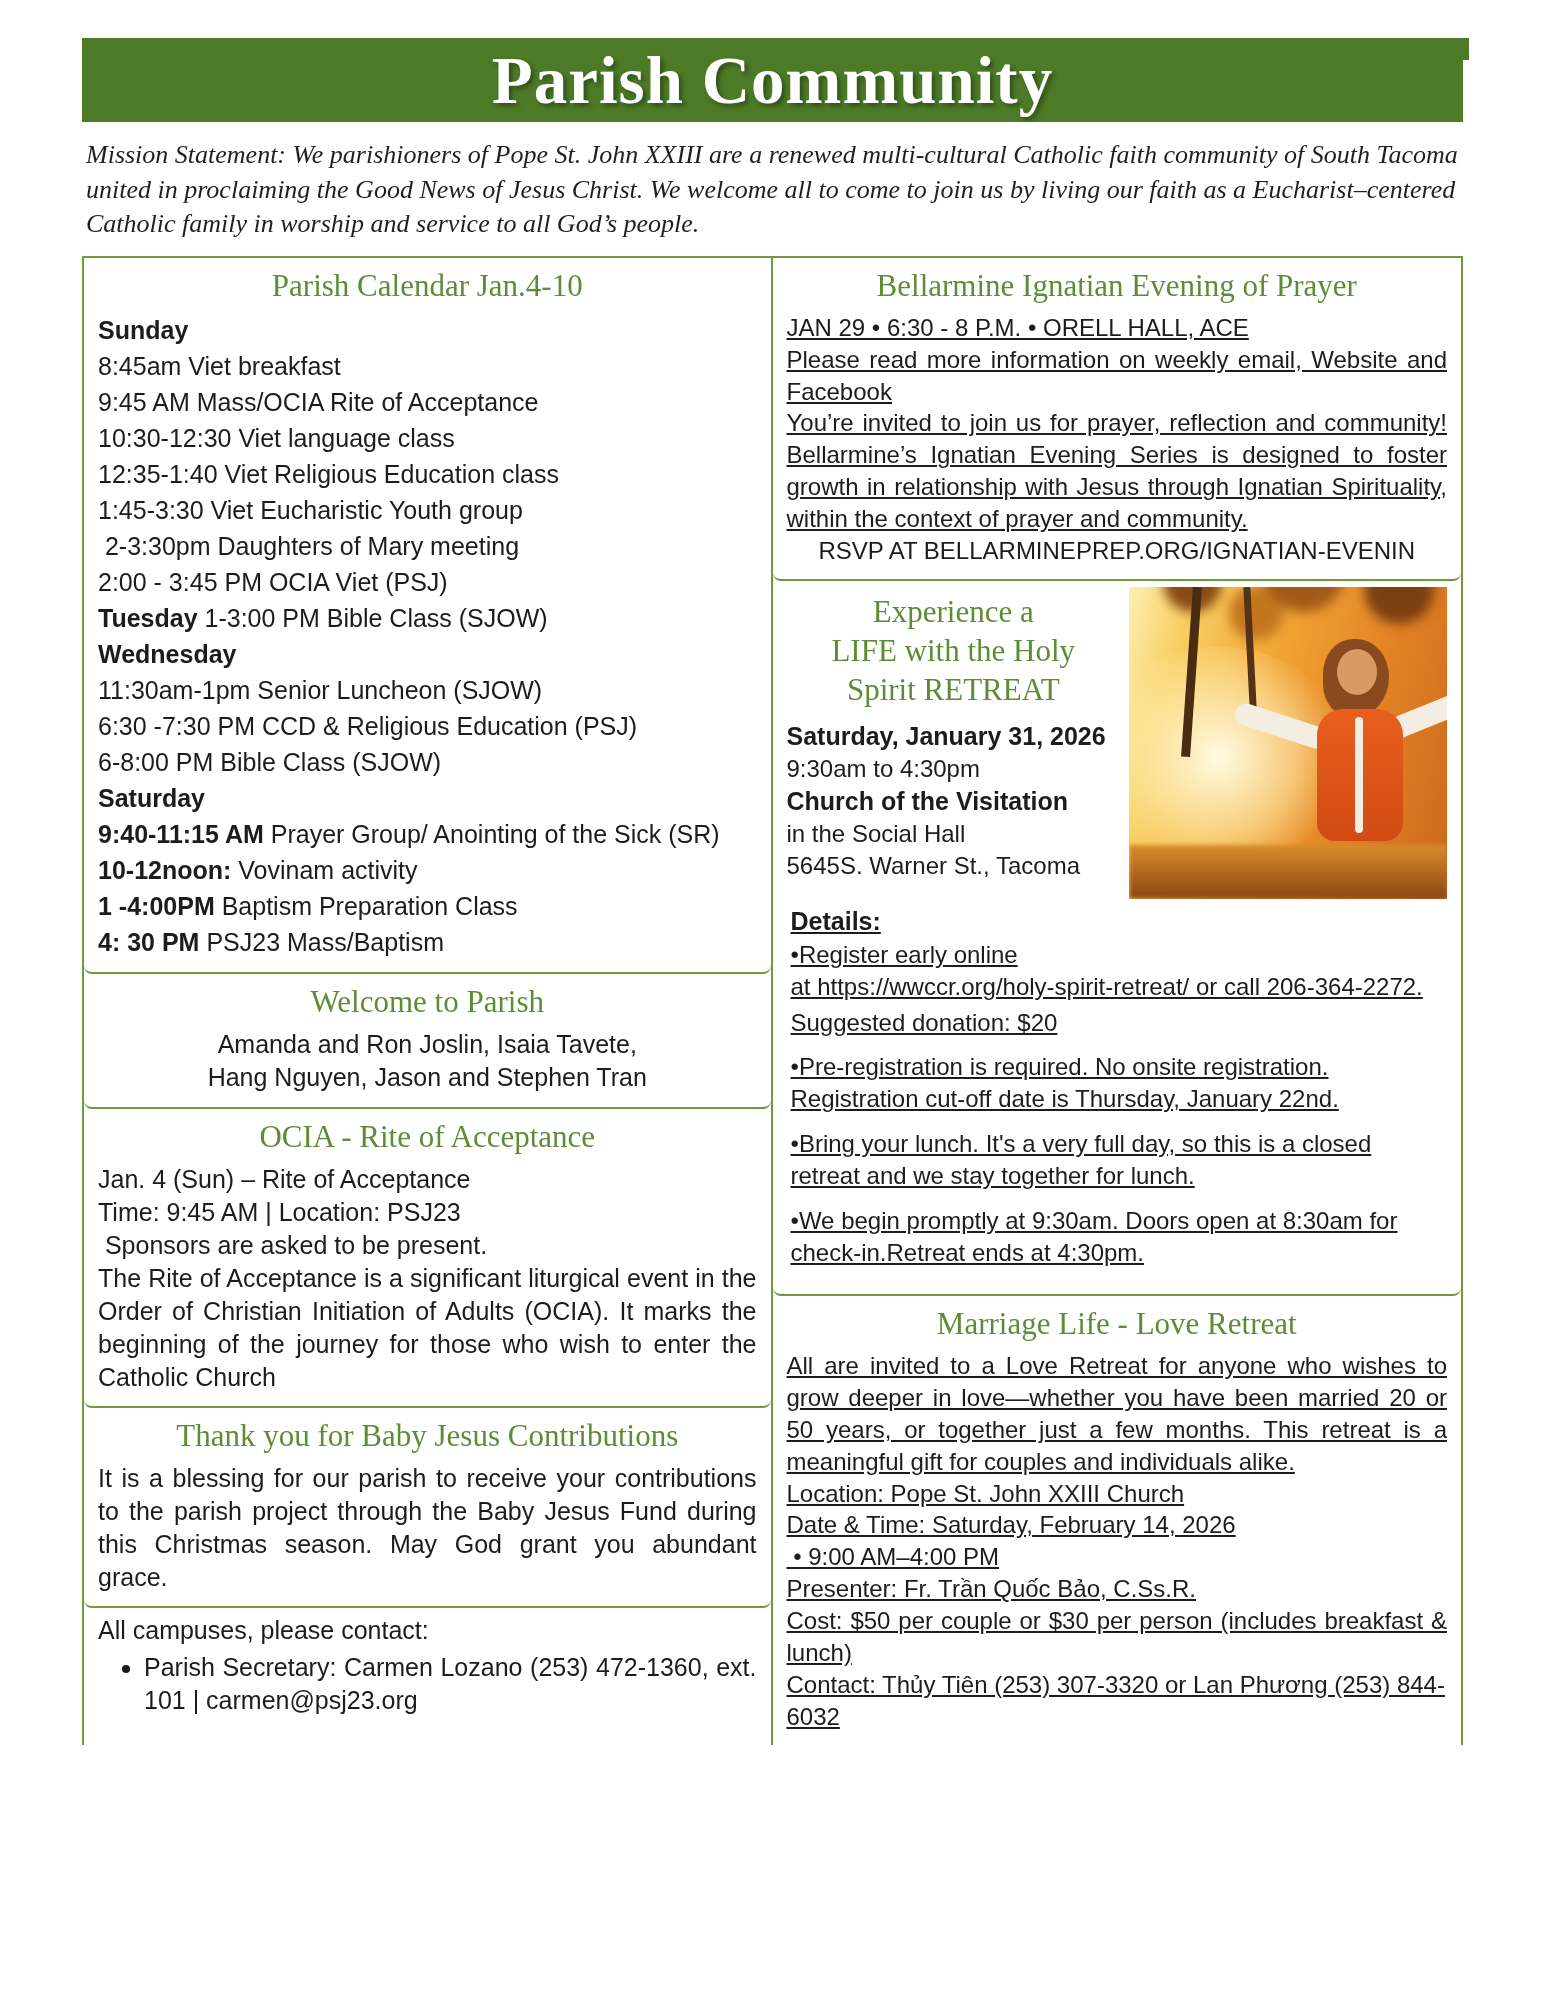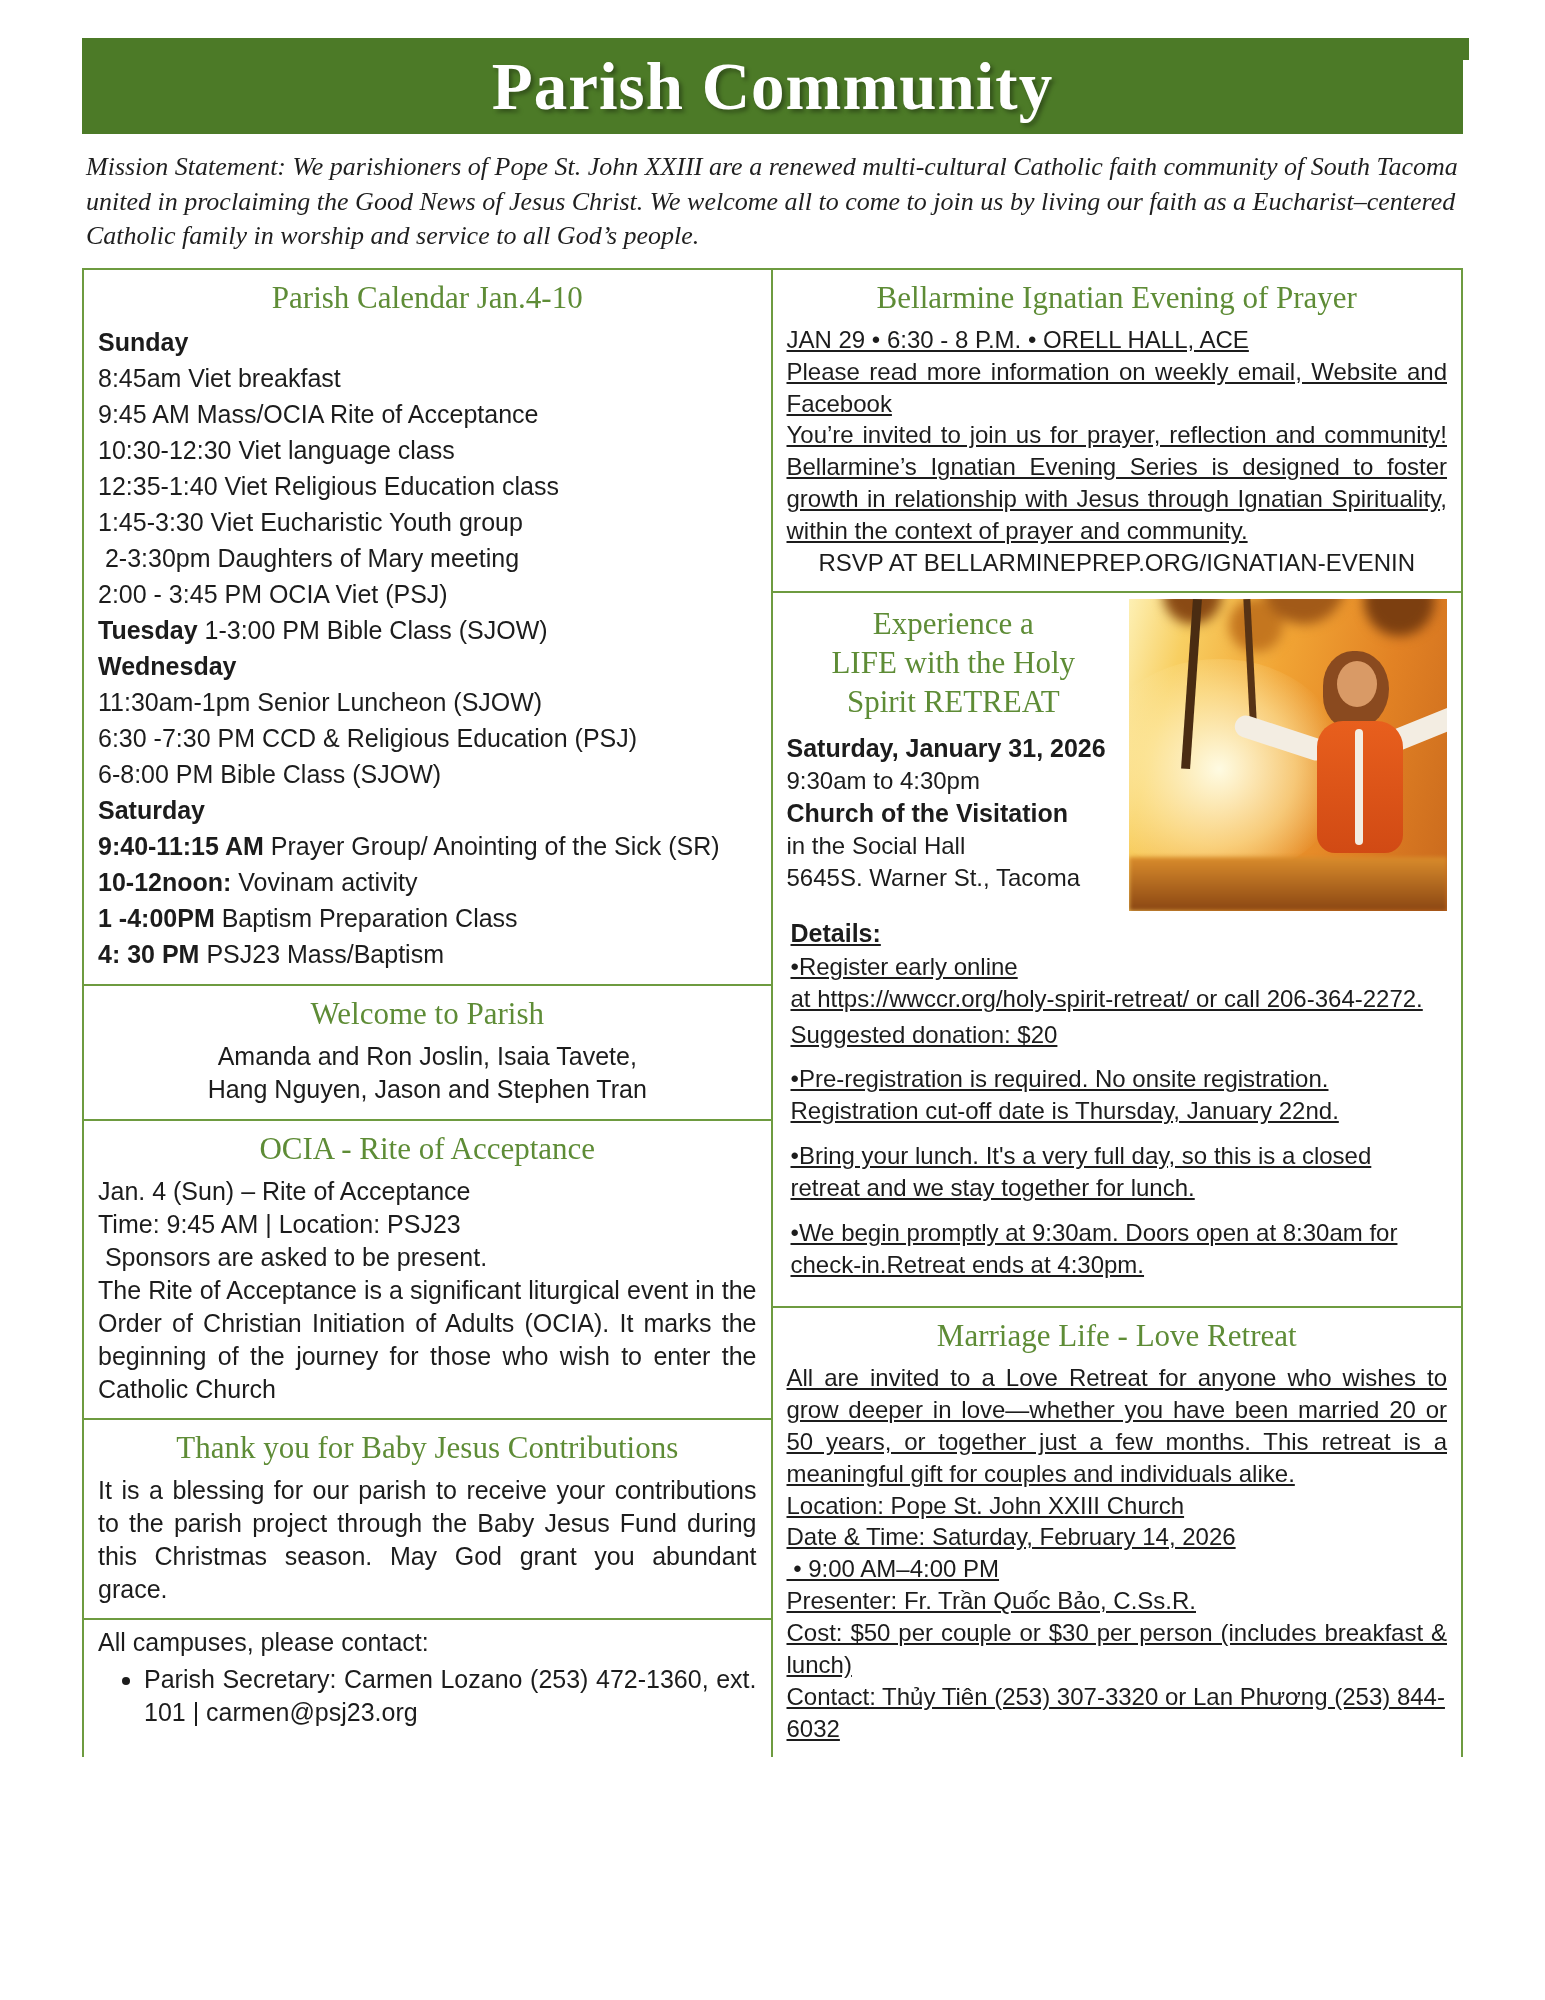--- a/index.html
+++ b/index.html
@@ -8,42 +8,42 @@
     --green-line:#6e9b40;
     --ink:#1c1c1c;
   }
   *{box-sizing:border-box;}
   html,body{margin:0;padding:0;width:1545px;height:2000px;overflow:hidden;background:#ffffff;}
   body{font-family:"Liberation Sans", sans-serif;color:var(--ink);position:relative;}
   .page{padding:38px 82px 0 82px;}
 
   .notch{position:absolute;top:38px;right:76px;width:24px;height:22px;background:var(--green-banner);}
 
-  .banner{height:96px;background:var(--green-banner);display:flex;align-items:center;justify-content:center;}
+  .banner{height:84px;background:var(--green-banner);display:flex;align-items:center;justify-content:center;}
   .banner h1{
     margin:0;font-family:"Liberation Serif", serif;font-weight:bold;
     font-size:67px;color:#ffffff;letter-spacing:1px;
     text-shadow:3px 3px 4px rgba(0,0,0,.35);
   }
 
   .mission{
     font-family:"Liberation Serif", serif;font-style:italic;
     font-size:26px;line-height:1.33;color:#1f1f1f;
     padding:16px 4px 14px 4px;
   }
 
   .columns{
     display:grid;grid-template-columns:1fr 1fr;
     border-top:2px solid var(--green-line);
     border-left:2px solid var(--green-line);
     border-right:2px solid var(--green-line);
   }
   .col{min-width:0;}
   .col.left{border-right:2px solid var(--green-line);}
-  .col > section{border-bottom:2px solid var(--green-line);padding:6px 14px 12px 14px;}
+  .col > section{border-bottom:2px solid var(--green-line);padding:6px 14px 12px 14px;border-radius:8px;}
   .col > section:last-child{border-bottom:none;}
 
   h2.sec{
     margin:4px 0 8px 0;text-align:center;
     font-family:"Liberation Serif", serif;font-weight:normal;
     font-size:31px;color:var(--green-head);
   }
 
   
   .cal-line{font-size:25px;line-height:1.44;}

